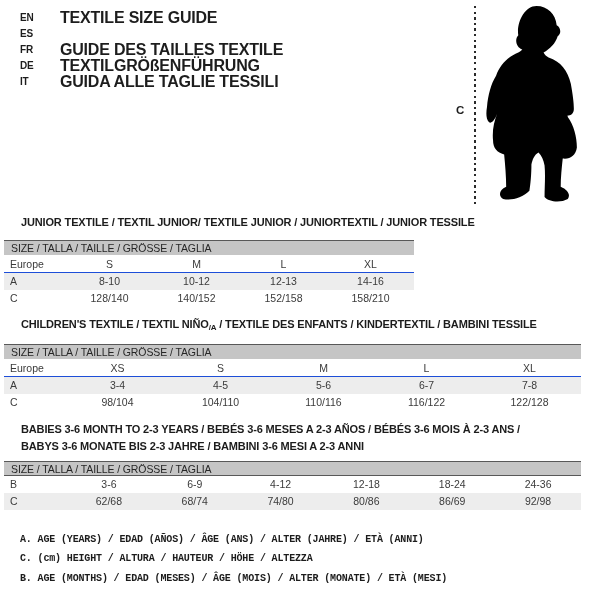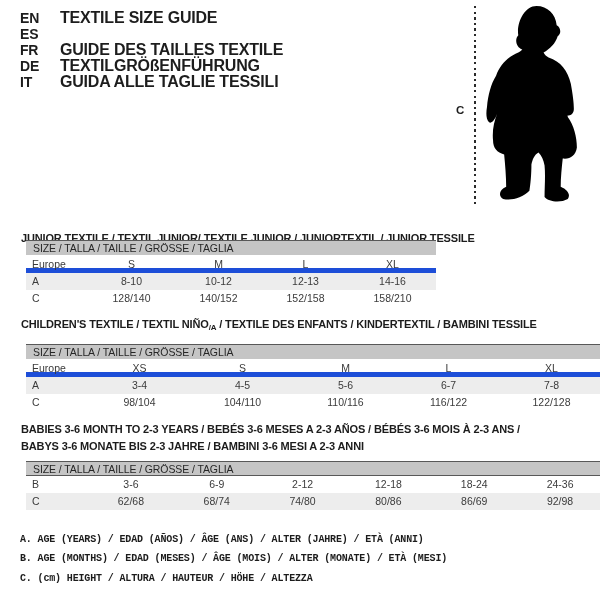--- a/index.html
+++ b/index.html
@@ -10,21 +10,21 @@
     font-family:"Liberation Sans","DejaVu Sans",sans-serif;
     color:#1d1d1d;
     overflow:hidden;
   }
   .page { position:absolute; inset:0; }
 
   
   .lang-list { position:absolute; left:20px; top:10px; }
   .lang-row { display:flex; height:16px; line-height:16px; }
   .lang-code {
-    width:40px; font-size:14px; font-weight:bold; letter-spacing:-0.2px;
+    width:40px; font-size:10px; font-weight:bold; letter-spacing:-0.2px;
   }
   .lang-label {
     font-size:16px; font-weight:bold; letter-spacing:-0.2px; white-space:nowrap;
   }
 
   
   .figure-area { position:absolute; left:452px; top:4px; width:146px; height:210px; }
   .measure-line {
     position:absolute; left:22px; top:2px; width:2px; height:202px;
     background-image:repeating-linear-gradient(
@@ -38,37 +38,37 @@
 
   
   .sect-title {
     position:absolute; left:21px;
     font-size:11px; font-weight:bold; letter-spacing:-0.15px;
     white-space:nowrap; color:#1c1c1c;
   }
   .sect-title .subscript { font-size:8px; vertical-align:-2px; }
 
   .tbl {
-    position:absolute; left:26px;
+    position:absolute; left:4px;
     border-top:1px solid #585858;
   }
   .w-junior { width:410px; }
   .w-full   { width:577px; }
 
   .tbl-head {
     height:14px; line-height:14px;
     background:#c5c5c5;
     padding-left:7px;
     font-size:10.5px; color:#262626; letter-spacing:-0.1px;
     white-space:nowrap;
   }
   .tbl-head.rule-under { border-bottom:1px solid #585858; }
 
   .tbl-row { display:flex; height:17px; line-height:17px; font-size:10.5px; color:#3b3b3b; }
-  .tbl-row.cols-row { height:18px; line-height:18px; border-bottom:5px solid #1d4ed8; }
+  .tbl-row.cols-row { height:18px; line-height:18px; border-bottom:1px solid #1d4ed8; }
   .tbl-row.shade { background:#ededed; }
   .cell { flex:1; text-align:center; }
   .cell.lab { flex:none; width:62px; text-align:left; padding-left:6px; }
 
   
   .footnotes { position:absolute; left:20px; top:530px; }
   .footnote {
     height:19.4px; line-height:19.4px;
     font-size:10px; font-weight:bold; letter-spacing:-0.15px; white-space:nowrap;
     color:#1c1c1c;
@@ -133,21 +133,21 @@
         C9,114 6,119 3,117
         C0,114 0,108 1,102
         C2,90 5,79 10,71
         C14,60 22,52 32,48
         C34,47 35,46 36,45
         C30,43 28,35 32,31
         C30,19 38,2 50,2 Z"></path>
     </svg>
   </div>
 
-  <div class="sect-title" style="top:232px;">JUNIOR TEXTILE / TEXTIL JUNIOR/ TEXTILE JUNIOR / JUNIORTEXTIL / JUNIOR TESSILE</div>
+  <div class="sect-title" style="top:216px;">JUNIOR TEXTILE / TEXTIL JUNIOR/ TEXTILE JUNIOR / JUNIORTEXTIL / JUNIOR TESSILE</div>
   <div class="tbl w-junior" style="top:240px;">
     <div class="tbl-head">SIZE / TALLA / TAILLE / GRÖSSE / TAGLIA</div>
     <div class="tbl-row cols-row">
       <div class="cell lab">Europe</div>
       <div class="cell">S</div>
       <div class="cell">M</div>
       <div class="cell">L</div>
       <div class="cell">XL</div>
     </div>
     <div class="tbl-row shade">
@@ -196,35 +196,35 @@
   </div>
 
   <div class="sect-title" style="top:423px;">BABIES 3-6 MONTH TO 2-3 YEARS / BEBÉS 3-6 MESES A 2-3 AÑOS / BÉBÉS 3-6 MOIS À 2-3 ANS /</div>
   <div class="sect-title" style="top:440px;">BABYS 3-6 MONATE BIS 2-3 JAHRE / BAMBINI 3-6 MESI A 2-3 ANNI</div>
   <div class="tbl w-full" style="top:461px;">
     <div class="tbl-head rule-under">SIZE / TALLA / TAILLE / GRÖSSE / TAGLIA</div>
     <div class="tbl-row">
       <div class="cell lab">B</div>
       <div class="cell">3-6</div>
       <div class="cell">6-9</div>
-      <div class="cell">2-12</div>
+      <div class="cell">4-12</div>
       <div class="cell">12-18</div>
       <div class="cell">18-24</div>
       <div class="cell">24-36</div>
     </div>
     <div class="tbl-row shade">
       <div class="cell lab">C</div>
       <div class="cell">62/68</div>
       <div class="cell">68/74</div>
       <div class="cell">74/80</div>
       <div class="cell">80/86</div>
       <div class="cell">86/69</div>
       <div class="cell">92/98</div>
     </div>
   </div>
 
   <div class="footnotes">
     <div class="footnote">A. AGE (YEARS) / EDAD (AÑOS) / ÂGE (ANS) / ALTER (JAHRE) / ETÀ (ANNI)</div>
+    <div class="footnote">C. (cm) HEIGHT / ALTURA / HAUTEUR / HÖHE / ALTEZZA</div>
     <div class="footnote">B. AGE (MONTHS) / EDAD (MESES) / ÂGE (MOIS) / ALTER (MONATE) / ETÀ (MESI)</div>
-    <div class="footnote">C. (cm) HEIGHT / ALTURA / HAUTEUR / HÖHE / ALTEZZA</div>
   </div>
 
 </div>
 
 </body></html>

